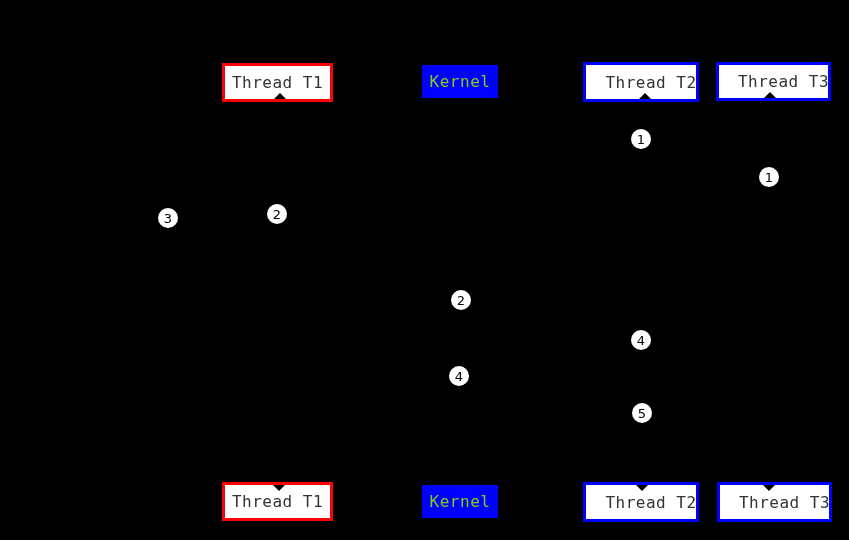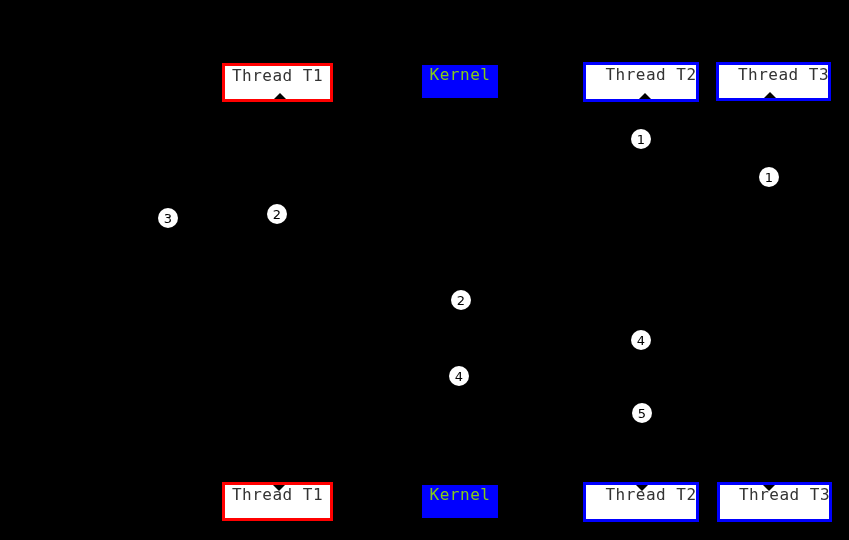--- a/index.html
+++ b/index.html
@@ -12,21 +12,21 @@
     width: 849px;
     height: 540px;
     background: var(--bg, #000000);
     overflow: hidden;
     font-family: "DejaVu Sans Mono", "Liberation Mono", monospace;
   }
   .node {
     position: absolute;
     box-sizing: border-box;
     display: flex;
-    align-items: flex-start;
+    align-items: center;
     justify-content: center;
     font-size: 16px;
     letter-spacing: 0.5px;
     white-space: nowrap;
   }
   .node.red {
     background: var(--boxfill, #ffffff);
     border: 3px solid var(--red, #ff0000);
     color: var(--boxtext, #333333);
   }

